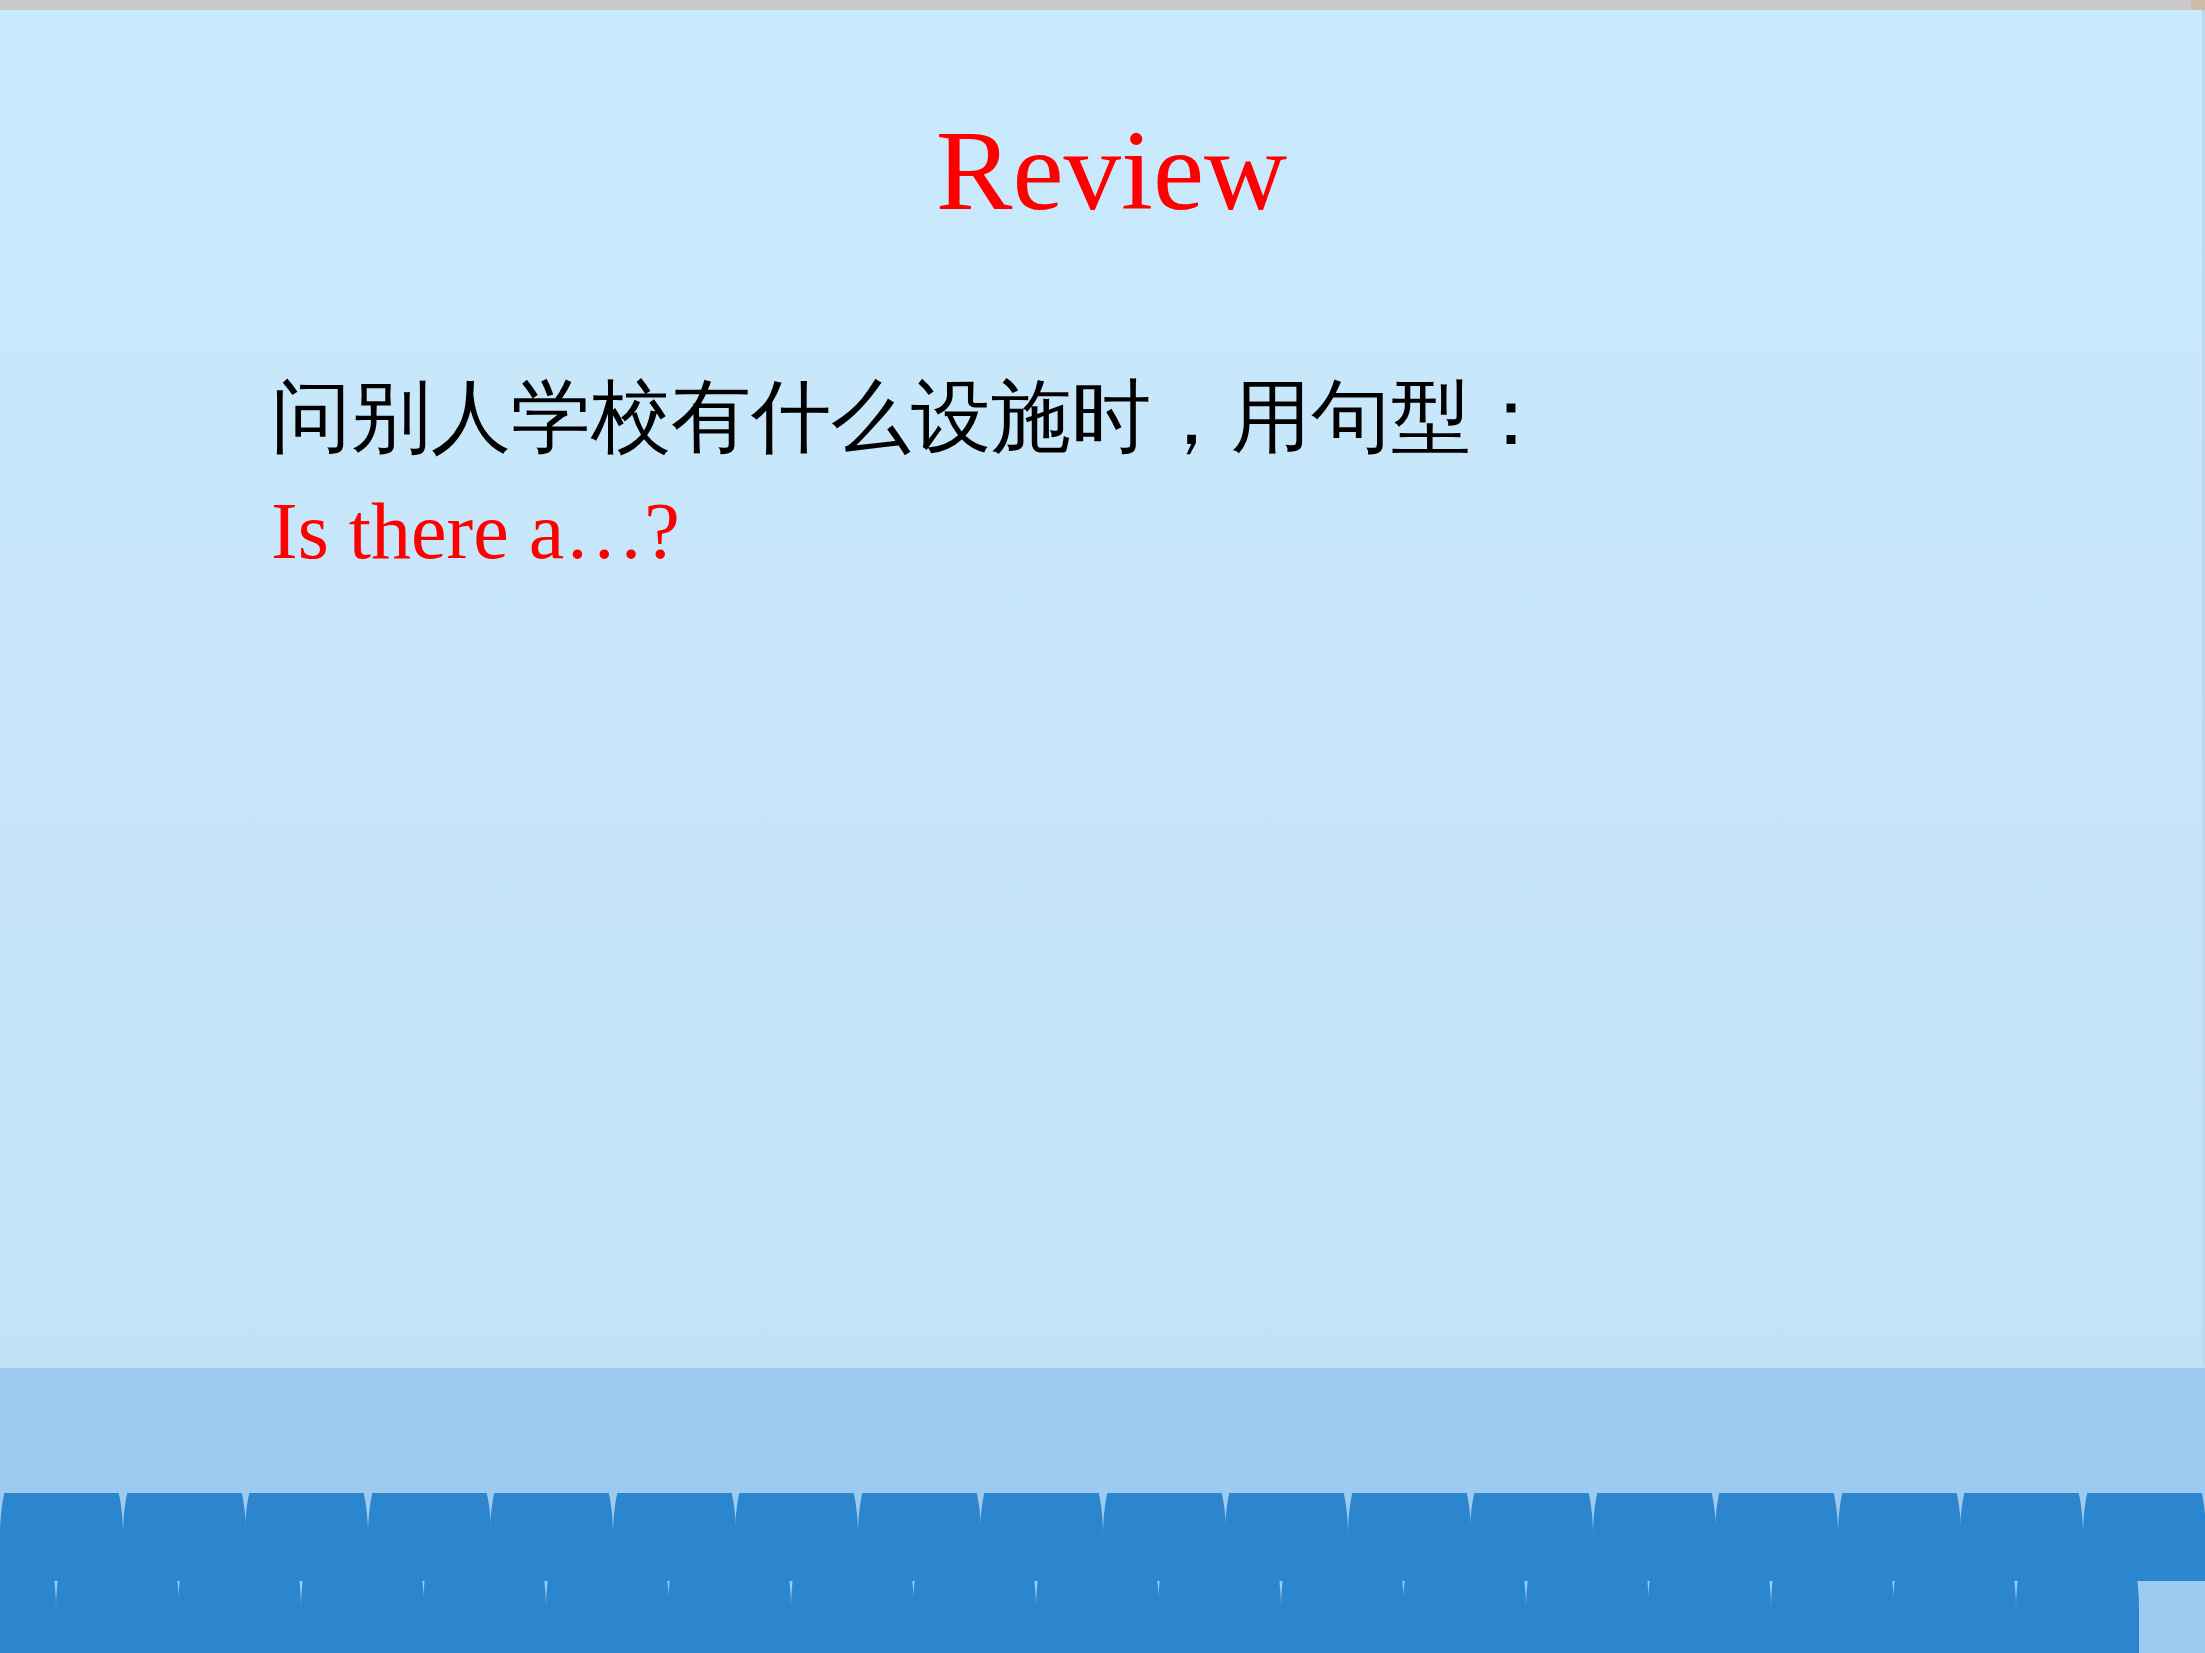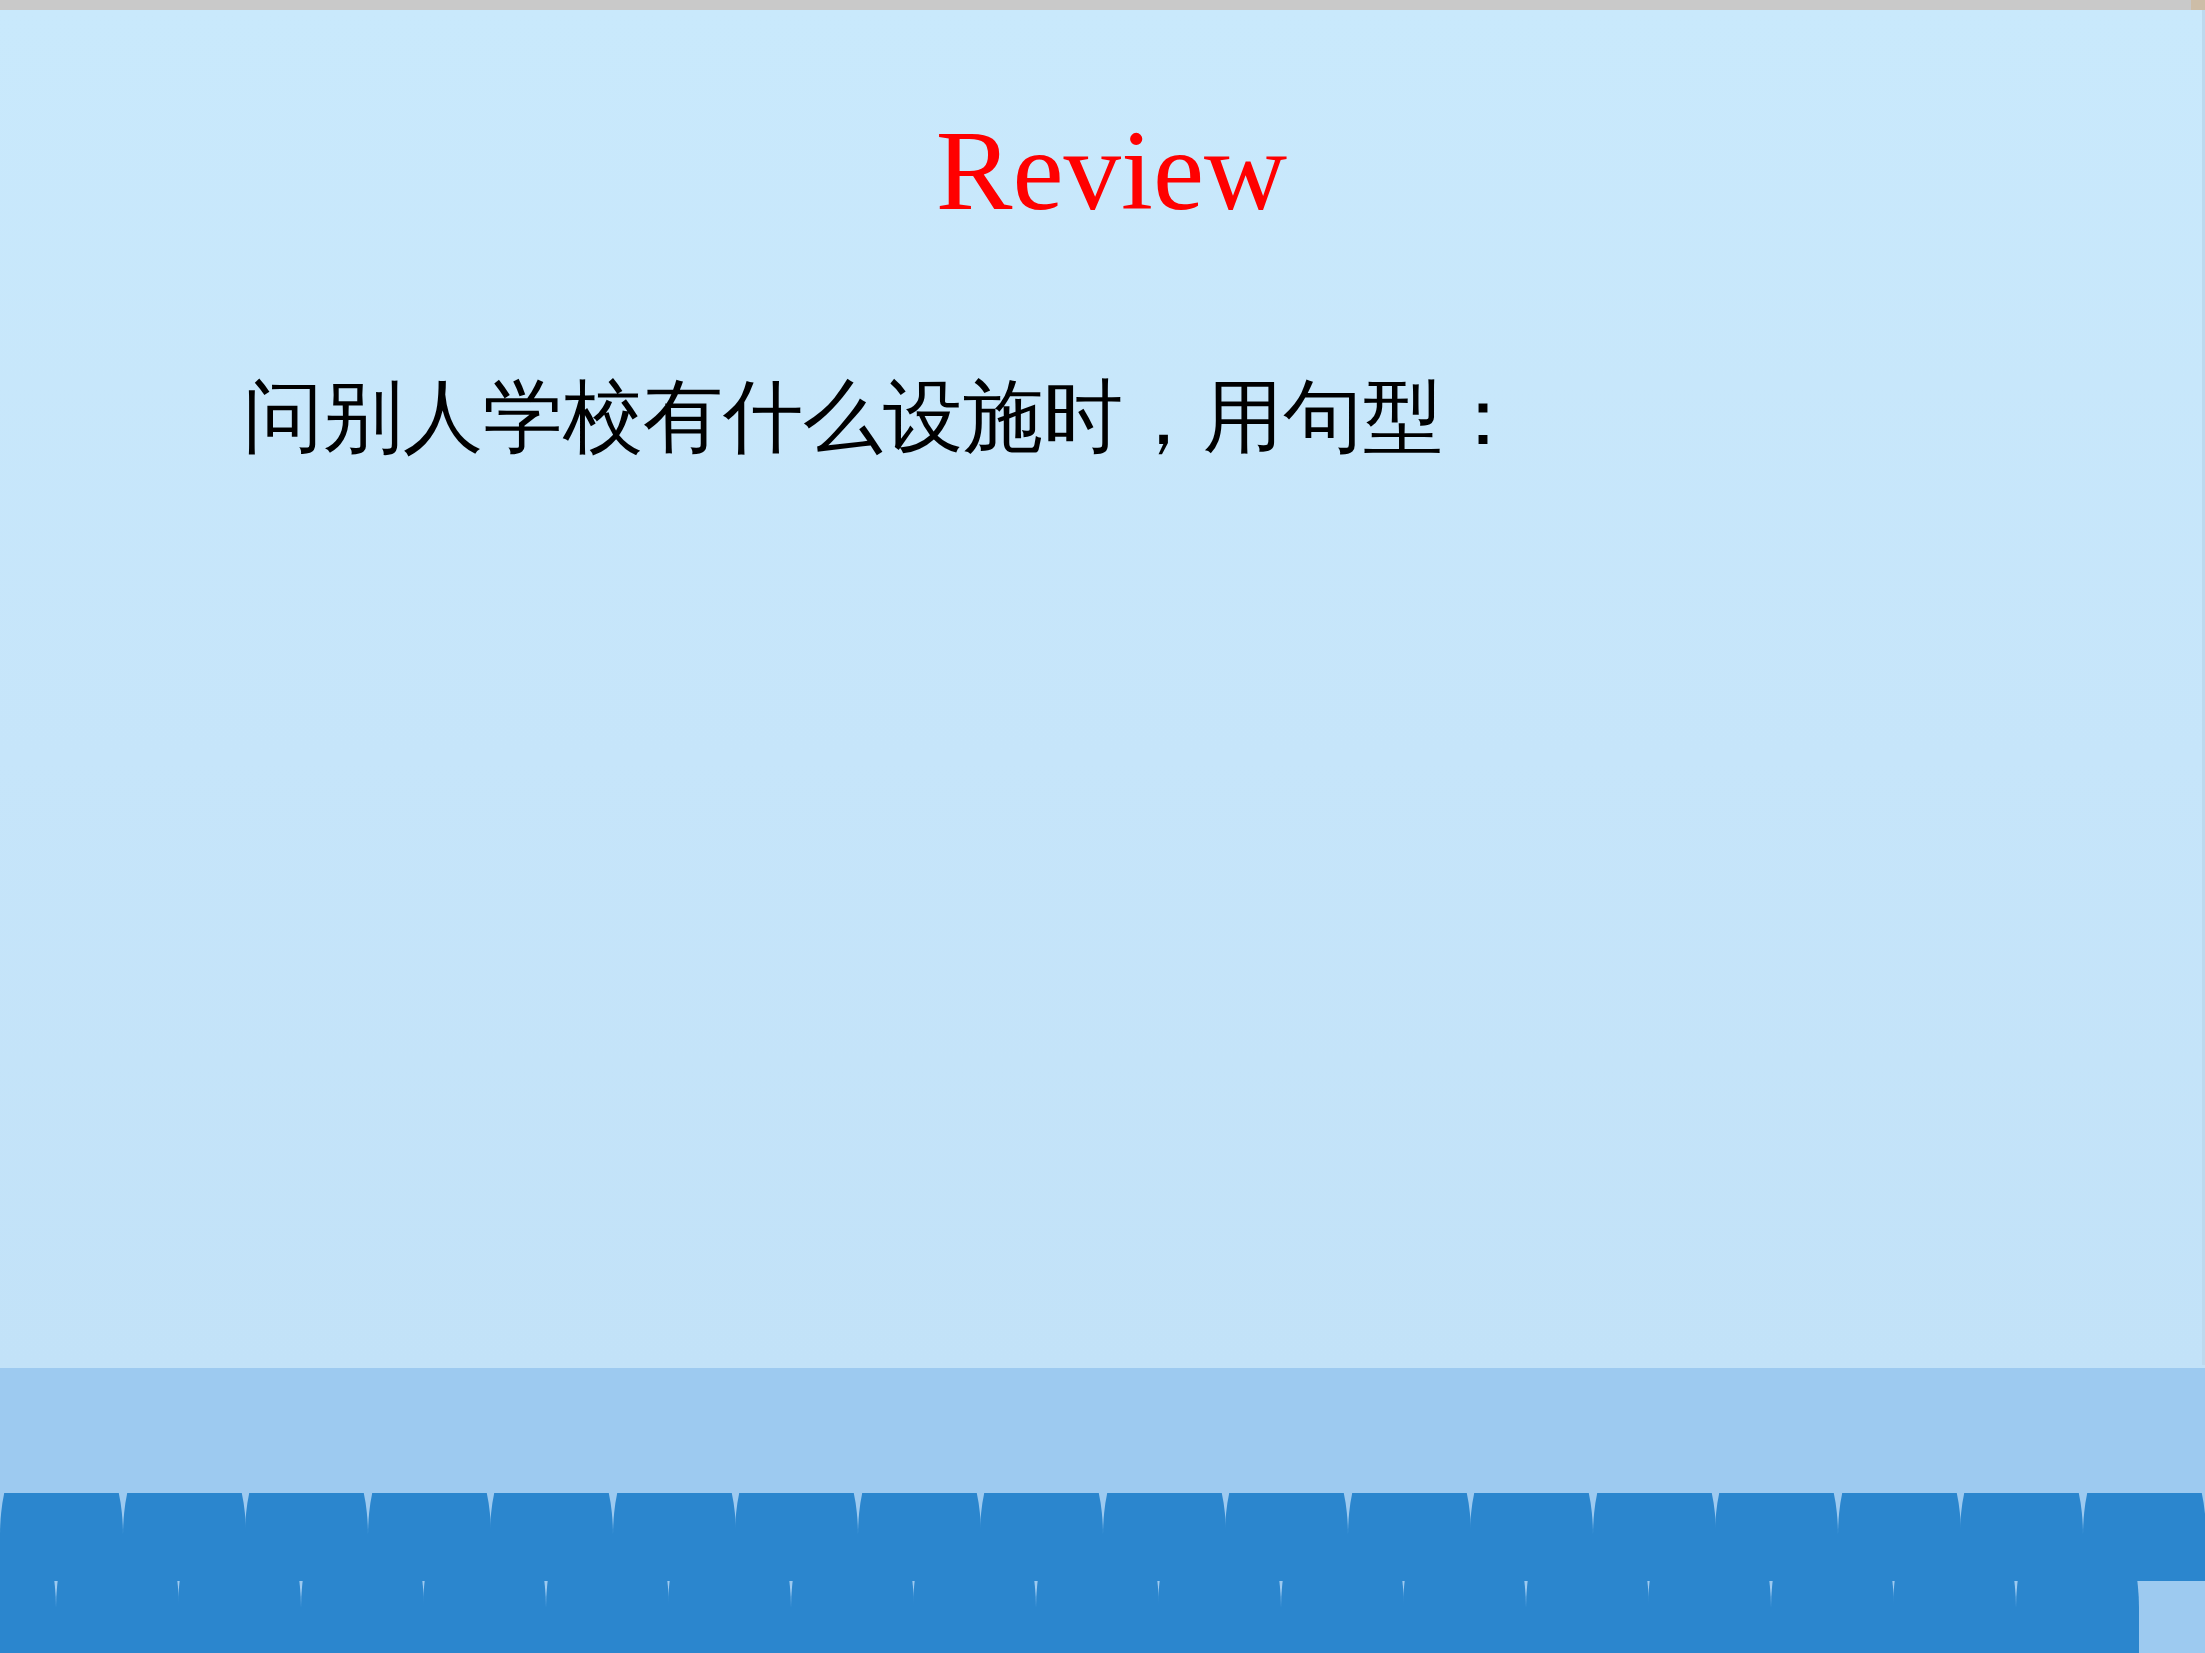--- a/index.html
+++ b/index.html
@@ -106,20 +106,21 @@
     left: 243px;
     width: 1838px;
     z-index: 10;
     font-size: 80px;
     line-height: 1.42;
     color: #000000;
   }
 
   .line {
     white-space: normal;
+    margin-left: 28px;
   }
   .line.nowrap { white-space: nowrap; }
 
   .zh { color: #000000; }
   .en { color: #ff0000; }
 </style>
 </head>
 <body>
 
 <div id="slide">
@@ -174,20 +175,23 @@
   <div class="right-rule"></div>
 
   <div class="title">Review</div>
 
   <div class="body-block">
 
     <div class="line nowrap">
       <span class="zh">问别人学校有什么设施时，用句型：</span>
     </div>
 
+    <div class="line nowrap">
+      <span class="en">Is there a…?</span>
+    </div>
 
 
 
 
 
   </div>
 
 </div>
 
 

